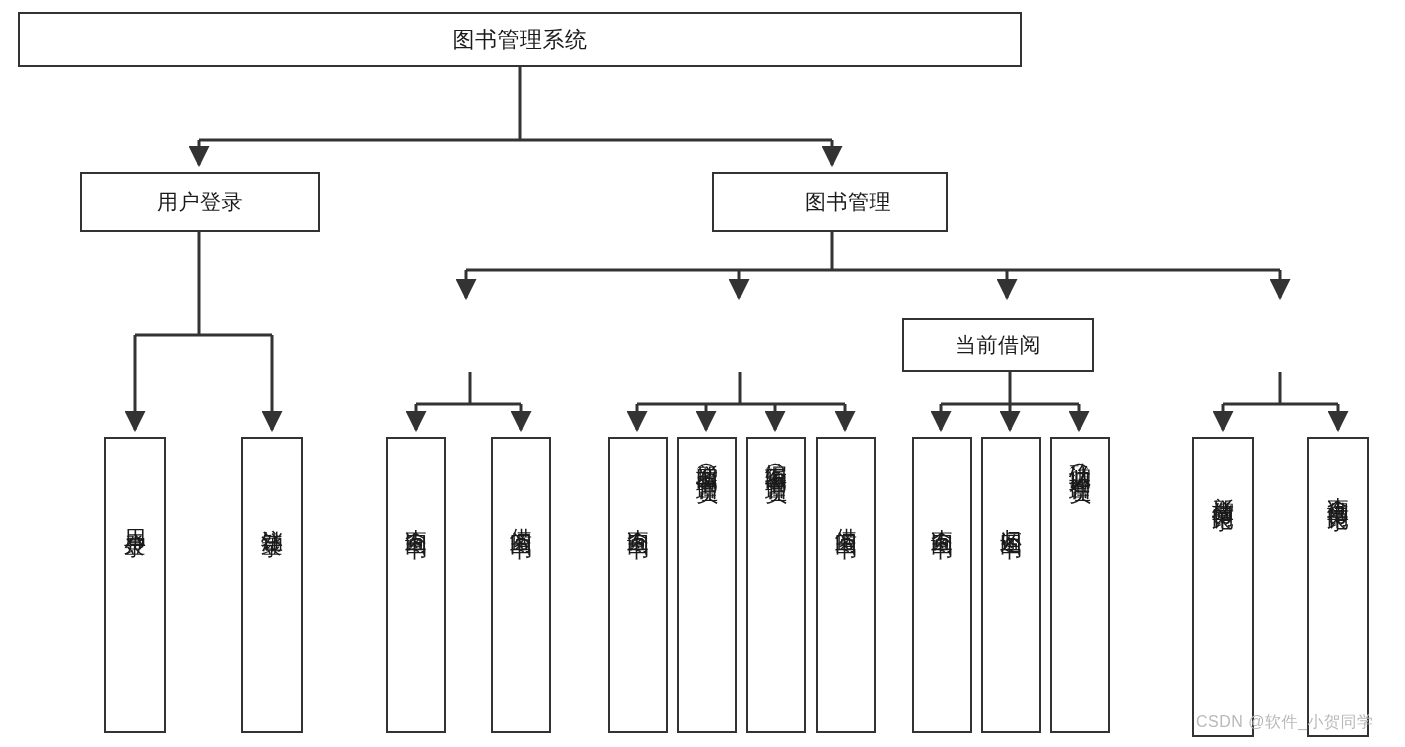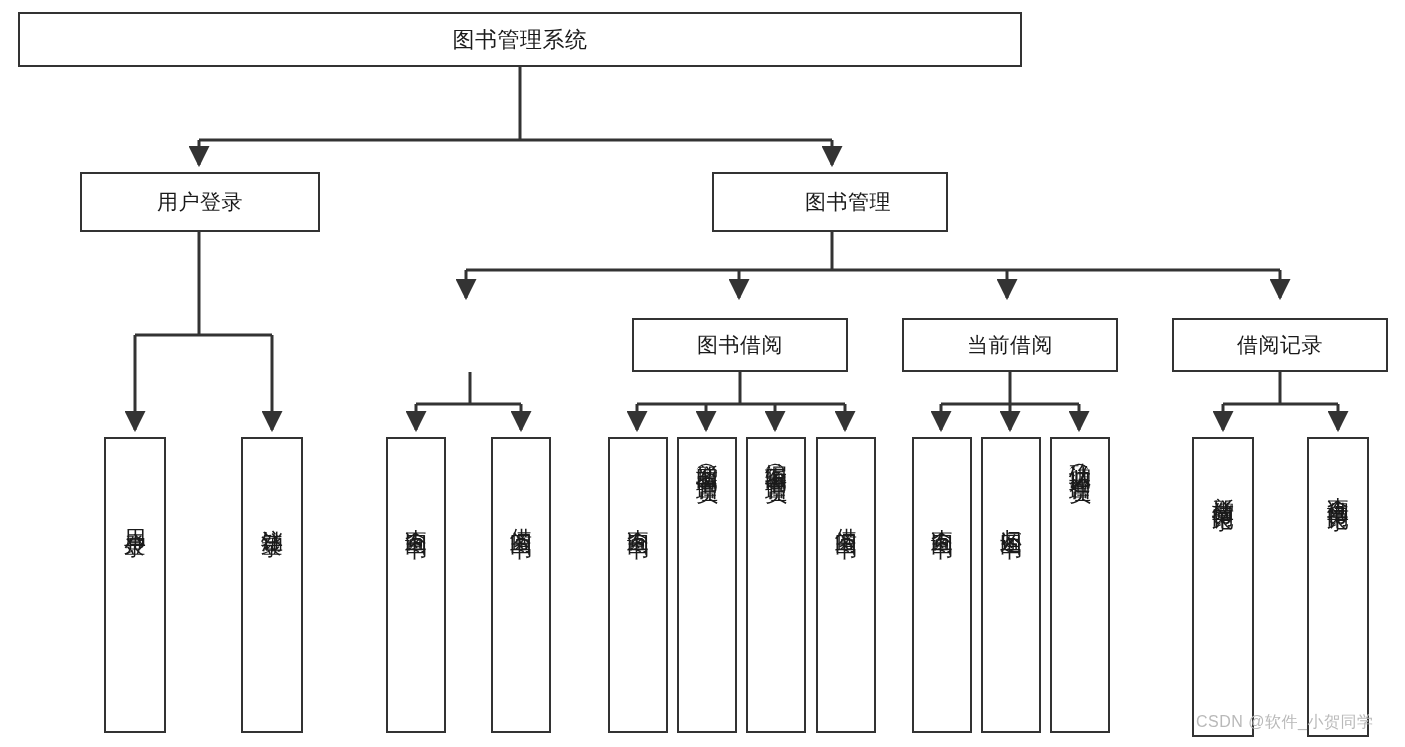--- a/index.html
+++ b/index.html
@@ -127,28 +127,22 @@
     <span class="lbl">图书管理系统</span>
   </div>
 
   <div class="node horiz" style="left:80px; top:172px; width:240px; height:60px;">
     <span class="lbl">用户登录</span>
   </div>
   <div class="node horiz" style="left:712px; top:172px; width:236px; height:60px;padding-left:36px;">
     <span class="lbl">图书管理</span>
   </div>
 
-  <div class="node horiz" style="left:632px; top:318px; width:216px; height:54px;">
-    <span class="lbl">图书借阅</span>
-  </div>
-  <div class="node horiz" style="left:902px; top:318px; width:216px; height:54px;">
+  <div class="node horiz" style="left:902px; top:318px; width:192px; height:54px;">
     <span class="lbl">当前借阅</span>
-  </div>
-  <div class="node horiz" style="left:1172px; top:318px; width:216px; height:54px;">
-    <span class="lbl">借阅记录</span>
   </div>
 
   <div class="node vert" style="left:104px; top:437px; width:62px; height:296px; padding-top:72px;">
     <span class="lbl">用户登录</span>
   </div>
   <div class="node vert" style="left:241px; top:437px; width:62px; height:296px; padding-top:72px;">
     <span class="lbl">注销登录</span>
   </div>
 
   <div class="node vert" style="left:386px; top:437px; width:60px; height:296px; padding-top:72px;">

